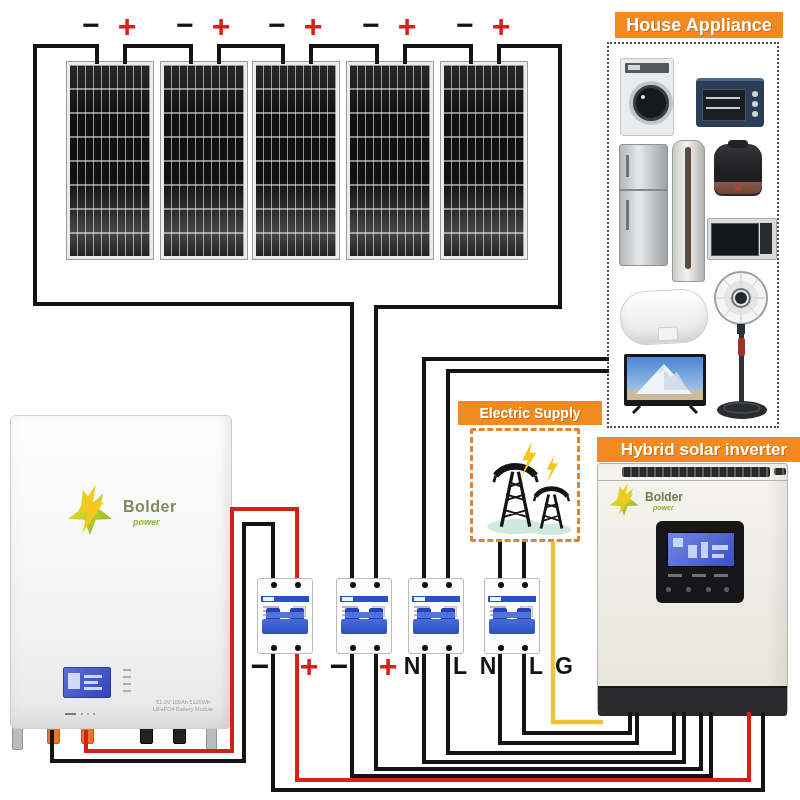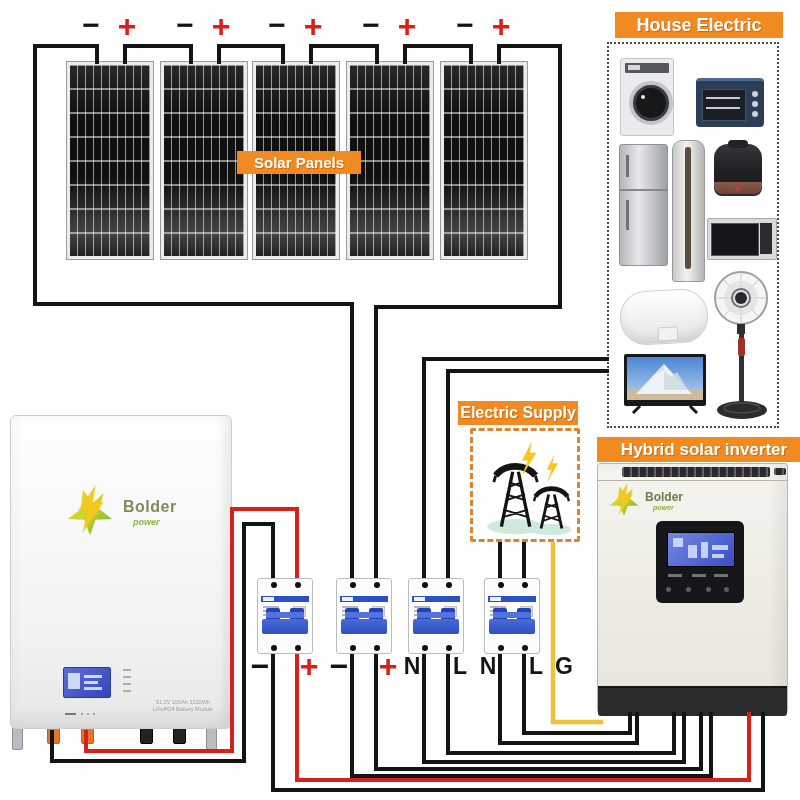--- a/index.html
+++ b/index.html
@@ -402,18 +402,17 @@
   <span class="blabel sym neg" style="left:260px">−</span>
   <span class="blabel sym pos" style="left:309px">+</span>
   <span class="blabel sym neg" style="left:339px">−</span>
   <span class="blabel sym pos" style="left:388px">+</span>
   <span class="blabel ltr" style="left:412px">N</span>
   <span class="blabel ltr" style="left:460px">L</span>
   <span class="blabel ltr" style="left:488px">N</span>
   <span class="blabel ltr" style="left:536px">L</span>
   <span class="blabel ltr" style="left:564px">G</span>
 
-  <div class="badge" style="left:237px;top:151px;width:124px;height:23px;font-size:15px">Solar Panels</div>
-  <div class="badge" style="left:615px;top:12px;width:168px;height:26px;font-size:18px">House Electric</div>
-  <div class="badge" style="left:458px;top:401px;width:120px;height:24px;font-size:16px">Electric Supply</div>
+  <div class="badge" style="left:615px;top:12px;width:168px;height:26px;font-size:18px">House Appliance</div>
+  <div class="badge" style="left:458px;top:401px;width:144px;height:24px;font-size:14px">Electric Supply</div>
   <div class="badge" style="left:597px;top:437px;width:214px;height:25px;font-size:17px">Hybrid solar inverter</div>
 
 </div>
 
 </body></html>

